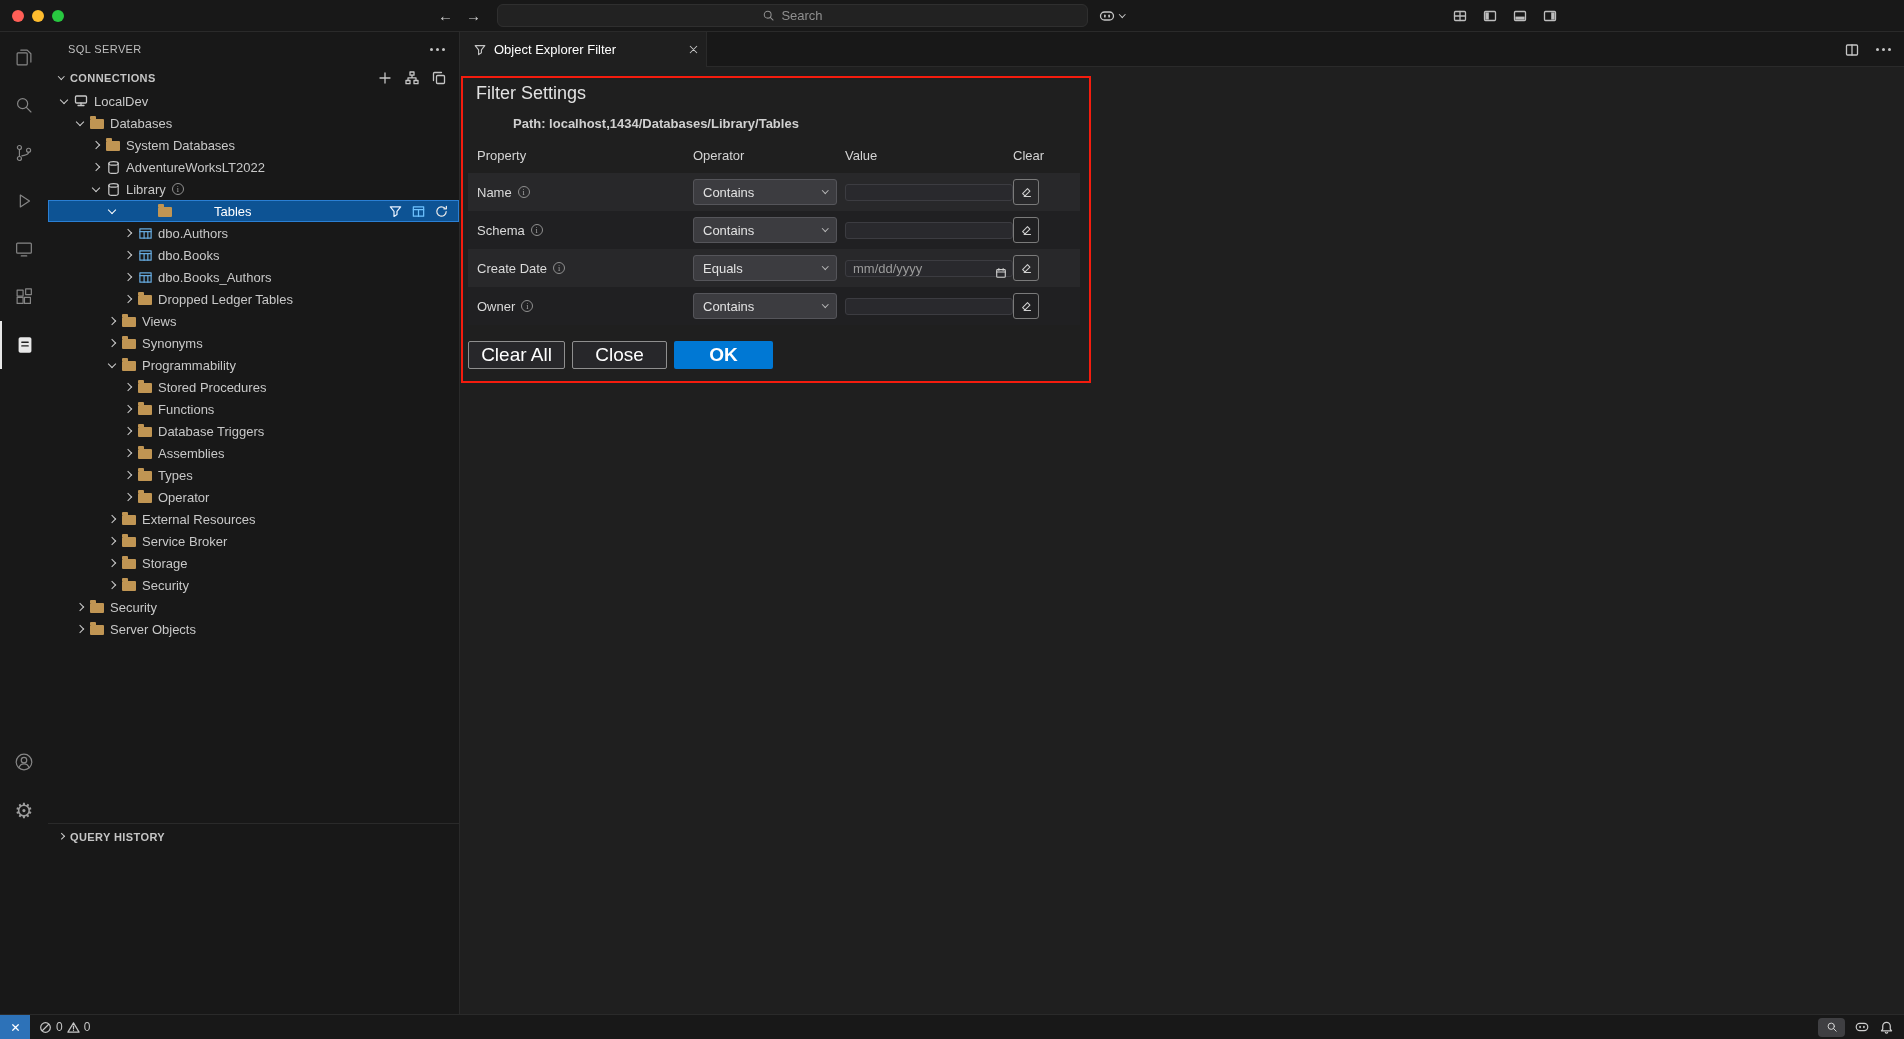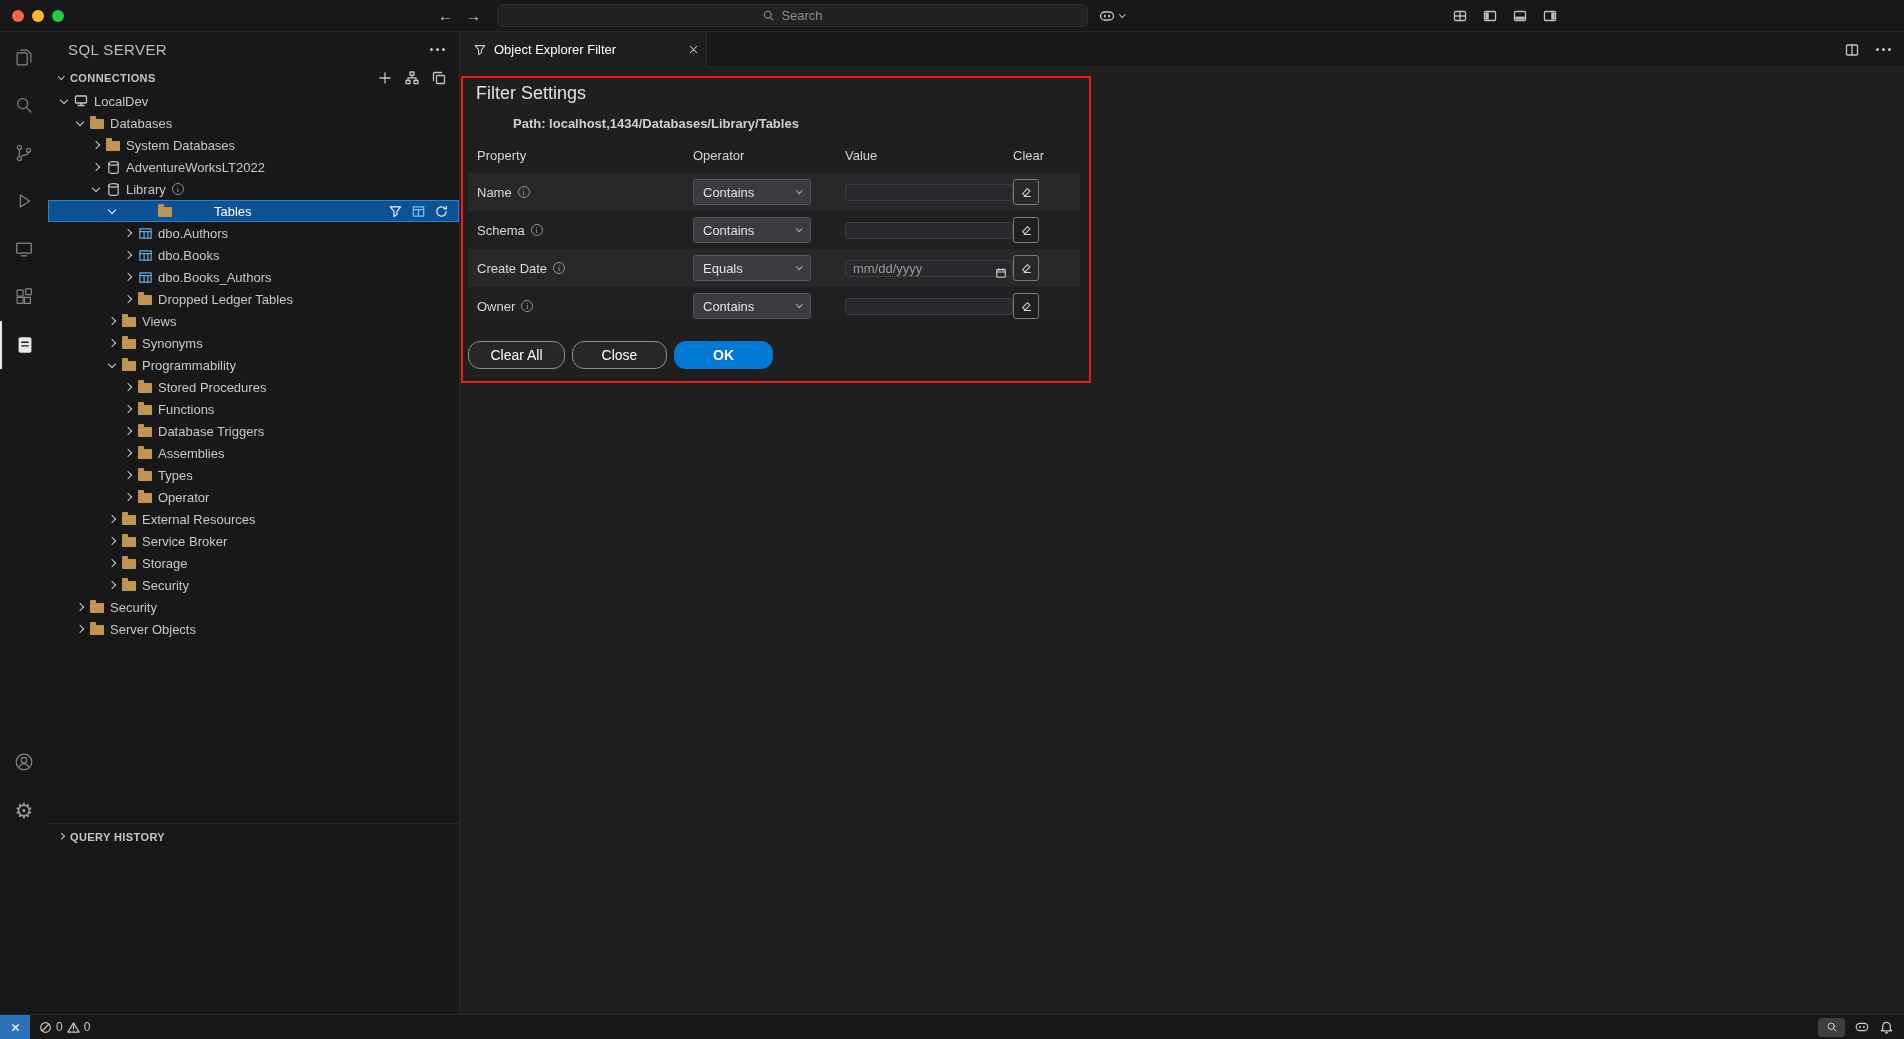--- a/index.html
+++ b/index.html
@@ -29,21 +29,21 @@
   .main{display:flex;height:982px;}
 
   
   .activitybar{position:relative;width:48px;background:#181818;flex:none;}
   .ab-item{position:absolute;left:0;width:48px;height:48px;display:flex;align-items:center;justify-content:center;color:#868686;}
   .ab-item.active{color:#e7e7e7;border-left:2px solid #e7e7e7;}
   .gear-glyph{font-size:21px;line-height:1;color:#9d9d9d;}
 
   
   .sidebar{position:relative;width:412px;background:#181818;border-right:1px solid #2a2a2a;flex:none;}
-  .sb-title{height:34px;display:flex;align-items:center;padding:0 14px 0 20px;font-size:15px;color:#bfbfbf;letter-spacing:.4px;}
+  .sb-title{height:34px;display:flex;align-items:center;padding:0 14px 0 20px;font-size:11px;color:#bfbfbf;letter-spacing:.4px;}
   .sb-conn{height:24px;display:flex;align-items:center;padding:0 12px 0 6px;}
   .sb-conn .twist{width:14px;display:flex;justify-content:center;}
   .sb-conn .sec-label{font-size:11px;font-weight:700;letter-spacing:.4px;color:#c5c5c5;margin-left:2px;}
   .sb-actions{margin-left:auto;display:flex;gap:11px;color:#c5c5c5;align-items:center;}
   .dots{display:flex;gap:3px;align-items:center;}
   .dots i{width:3px;height:3px;border-radius:50%;background:#c5c5c5;display:block;}
 
   .tree{position:absolute;left:0;right:0;top:58px;}
   .tr{height:22px;display:flex;align-items:center;color:#c8c8c8;white-space:nowrap;}
   .tr .twist{width:16px;flex:none;display:flex;justify-content:center;color:#cccccc;}
@@ -70,29 +70,29 @@
   .red-rect{position:absolute;left:1px;top:9px;width:630px;height:307px;border:2px solid #f41c0e;pointer-events:none;z-index:5;}
   .fs-title{position:absolute;left:16px;top:16px;font-size:18px;font-weight:500;color:#e2e2e2;}
   .fs-path{position:absolute;left:17px;top:49px;font-size:13px;font-weight:700;color:#d0d0d0;padding-left:36px;}
   .fs-table{position:absolute;left:8px;top:70px;width:612px;}
   .frow{display:grid;grid-template-columns:216px 152px 168px 1fr;align-items:center;padding-left:9px;}
   .frow.head{height:36px;color:#d4d4d4;}
   .frow.band{height:38px;}
   .frow.odd{background:#28282a;}
   .frow.even{background:#202022;}
   .prop-cell{display:flex;align-items:center;color:#dadada;}
-  .select{width:118px;height:26px;background:#3c3c40;border:1px solid #55555a;border-radius:3px;display:flex;align-items:center;padding:0 9px;color:#e2e2e2;}
+  .select{width:144px;height:26px;background:#3c3c40;border:1px solid #55555a;border-radius:3px;display:flex;align-items:center;padding:0 9px;color:#e2e2e2;}
   .select .chev{margin-left:auto;color:#b8b8b8;}
   .vwrap{position:relative;width:148px;height:26px;}
   .vwrap input{width:100%;height:100%;background:#29292d;border:1px solid #3c3c41;border-radius:3px;color:#d6d6d6;padding:0 7px;font-family:inherit;font-size:13px;outline:none;}
   .vwrap input::placeholder{color:#9b9b9b;}
   .vwrap .cal{position:absolute;right:6px;top:6px;color:#cfcfcf;}
   .clear-btn{width:26px;height:26px;border:1px solid #7a7a7a;border-radius:3px;background:transparent;display:flex;align-items:center;justify-content:center;color:#d0d0d0;cursor:pointer;}
   .fs-actions{display:flex;gap:7px;margin-top:16px;}
-  .btn{height:28px;border-radius:12px;font-size:14px;font-family:inherit;display:flex;align-items:center;justify-content:center;cursor:pointer;}
+  .btn{height:28px;border-radius:2px;font-size:19px;font-family:inherit;display:flex;align-items:center;justify-content:center;cursor:pointer;}
   .btn.secondary{background:#27272a;border:1px solid #8f8f8f;color:#ffffff;}
   .btn.primary{background:#0078d4;border:none;color:#ffffff;font-weight:700;}
   .w-clearall{width:97px;}.w-close{width:95px;}.w-ok{width:99px;}
 
   
   .statusbar{height:25px;background:#181818;border-top:1px solid #2a2a2a;display:flex;align-items:center;font-size:12px;color:#c5c5c5;}
   .remote{width:30px;height:100%;background:#2d72b8;color:#ffffff;display:flex;align-items:center;justify-content:center;flex:none;}
   .problems{display:flex;align-items:center;gap:4px;margin-left:9px;}
   .sb-right{margin-left:auto;display:flex;align-items:center;gap:9px;padding-right:10px;}
   .zoom-chip{width:27px;height:19px;background:#3f3f42;border-radius:4px;display:flex;align-items:center;justify-content:center;color:#d6d6d6;}

